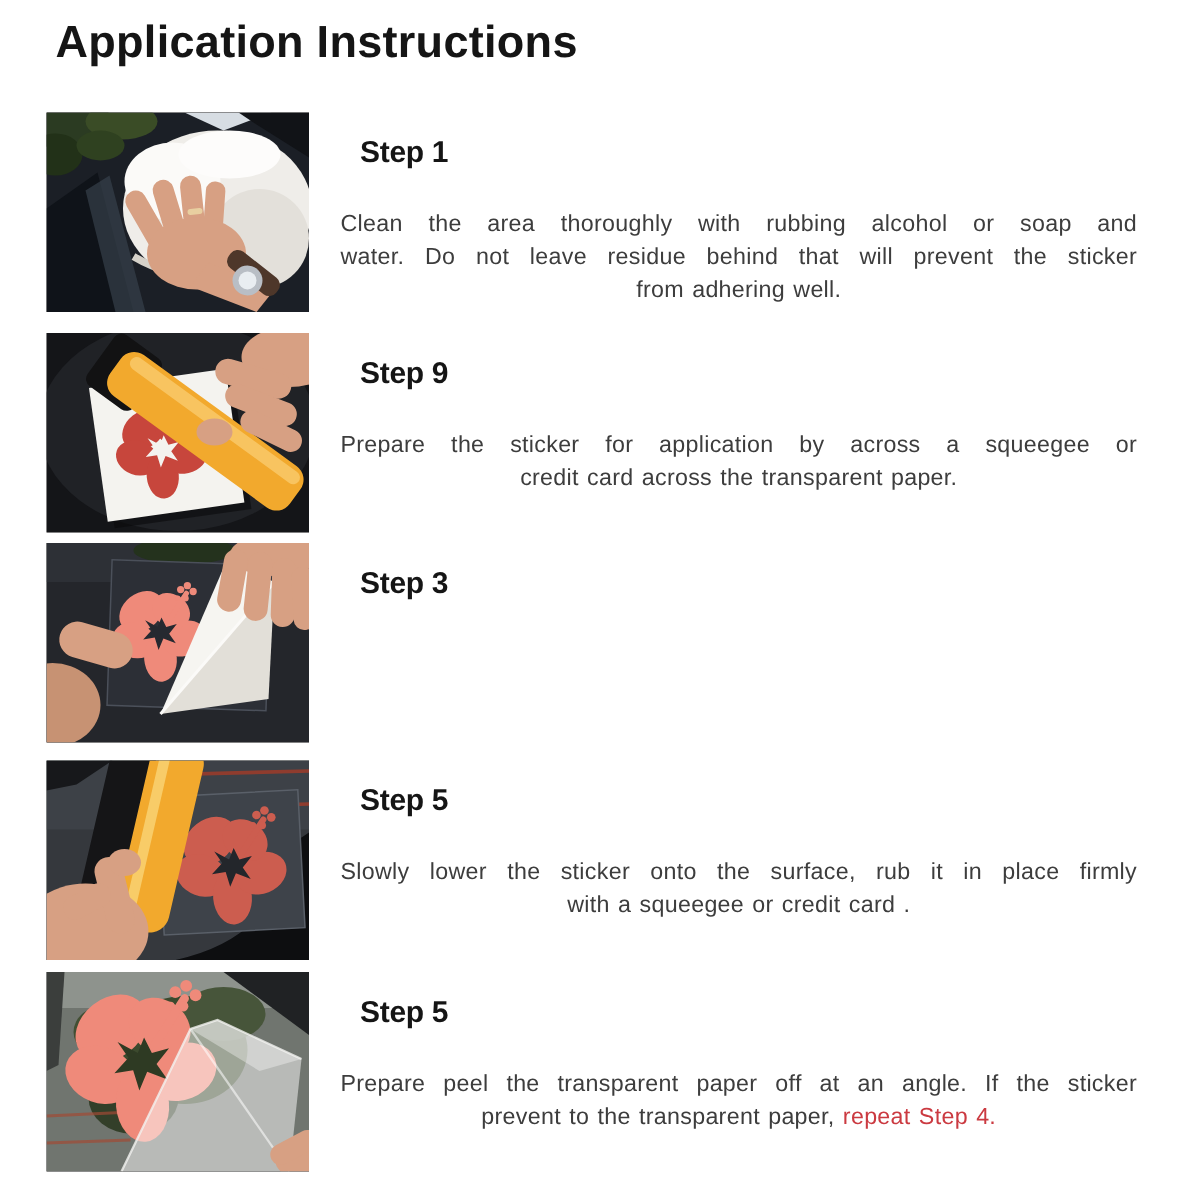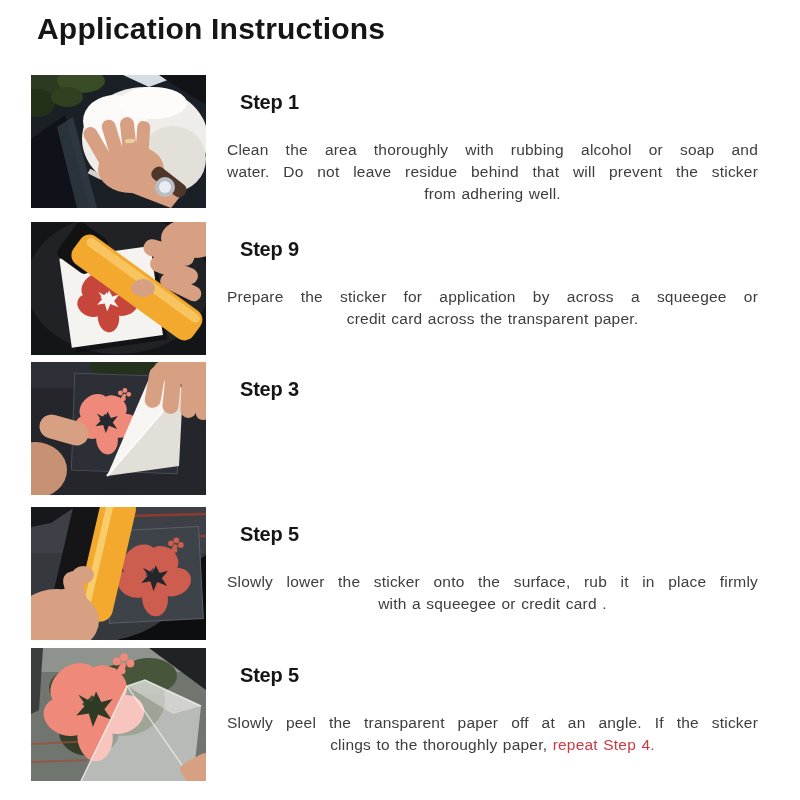--- a/index.html
+++ b/index.html
@@ -245,19 +245,19 @@
         </g>
         <g style="fill:var(--skin,#d7a083)">
           <ellipse cx="172" cy="124" rx="20" ry="15"></ellipse>
           <rect x="148" y="110" width="34" height="14" rx="7" transform="rotate(-28 165 117)"></rect>
         </g>
       </svg>
     </figure>
     <div class="copy">
       <h2 class="step-label">Step 5</h2>
       <div class="body-text">
-        <div class="ln just">Slowly peel the transparent paper off at an angle. If the sticker</div>
-        <div class="ln last"><span>clings to the thoroughly paper, </span><span class="red">repeat Step 4.</span></div>
+        <div class="ln just">Prepare peel the transparent paper off at an angle. If the sticker</div>
+        <div class="ln last"><span>prevent to the transparent paper, </span><span class="red">repeat Step 4.</span></div>
       </div>
     </div>
   </section>
 
 </div>
 
 </body></html>

